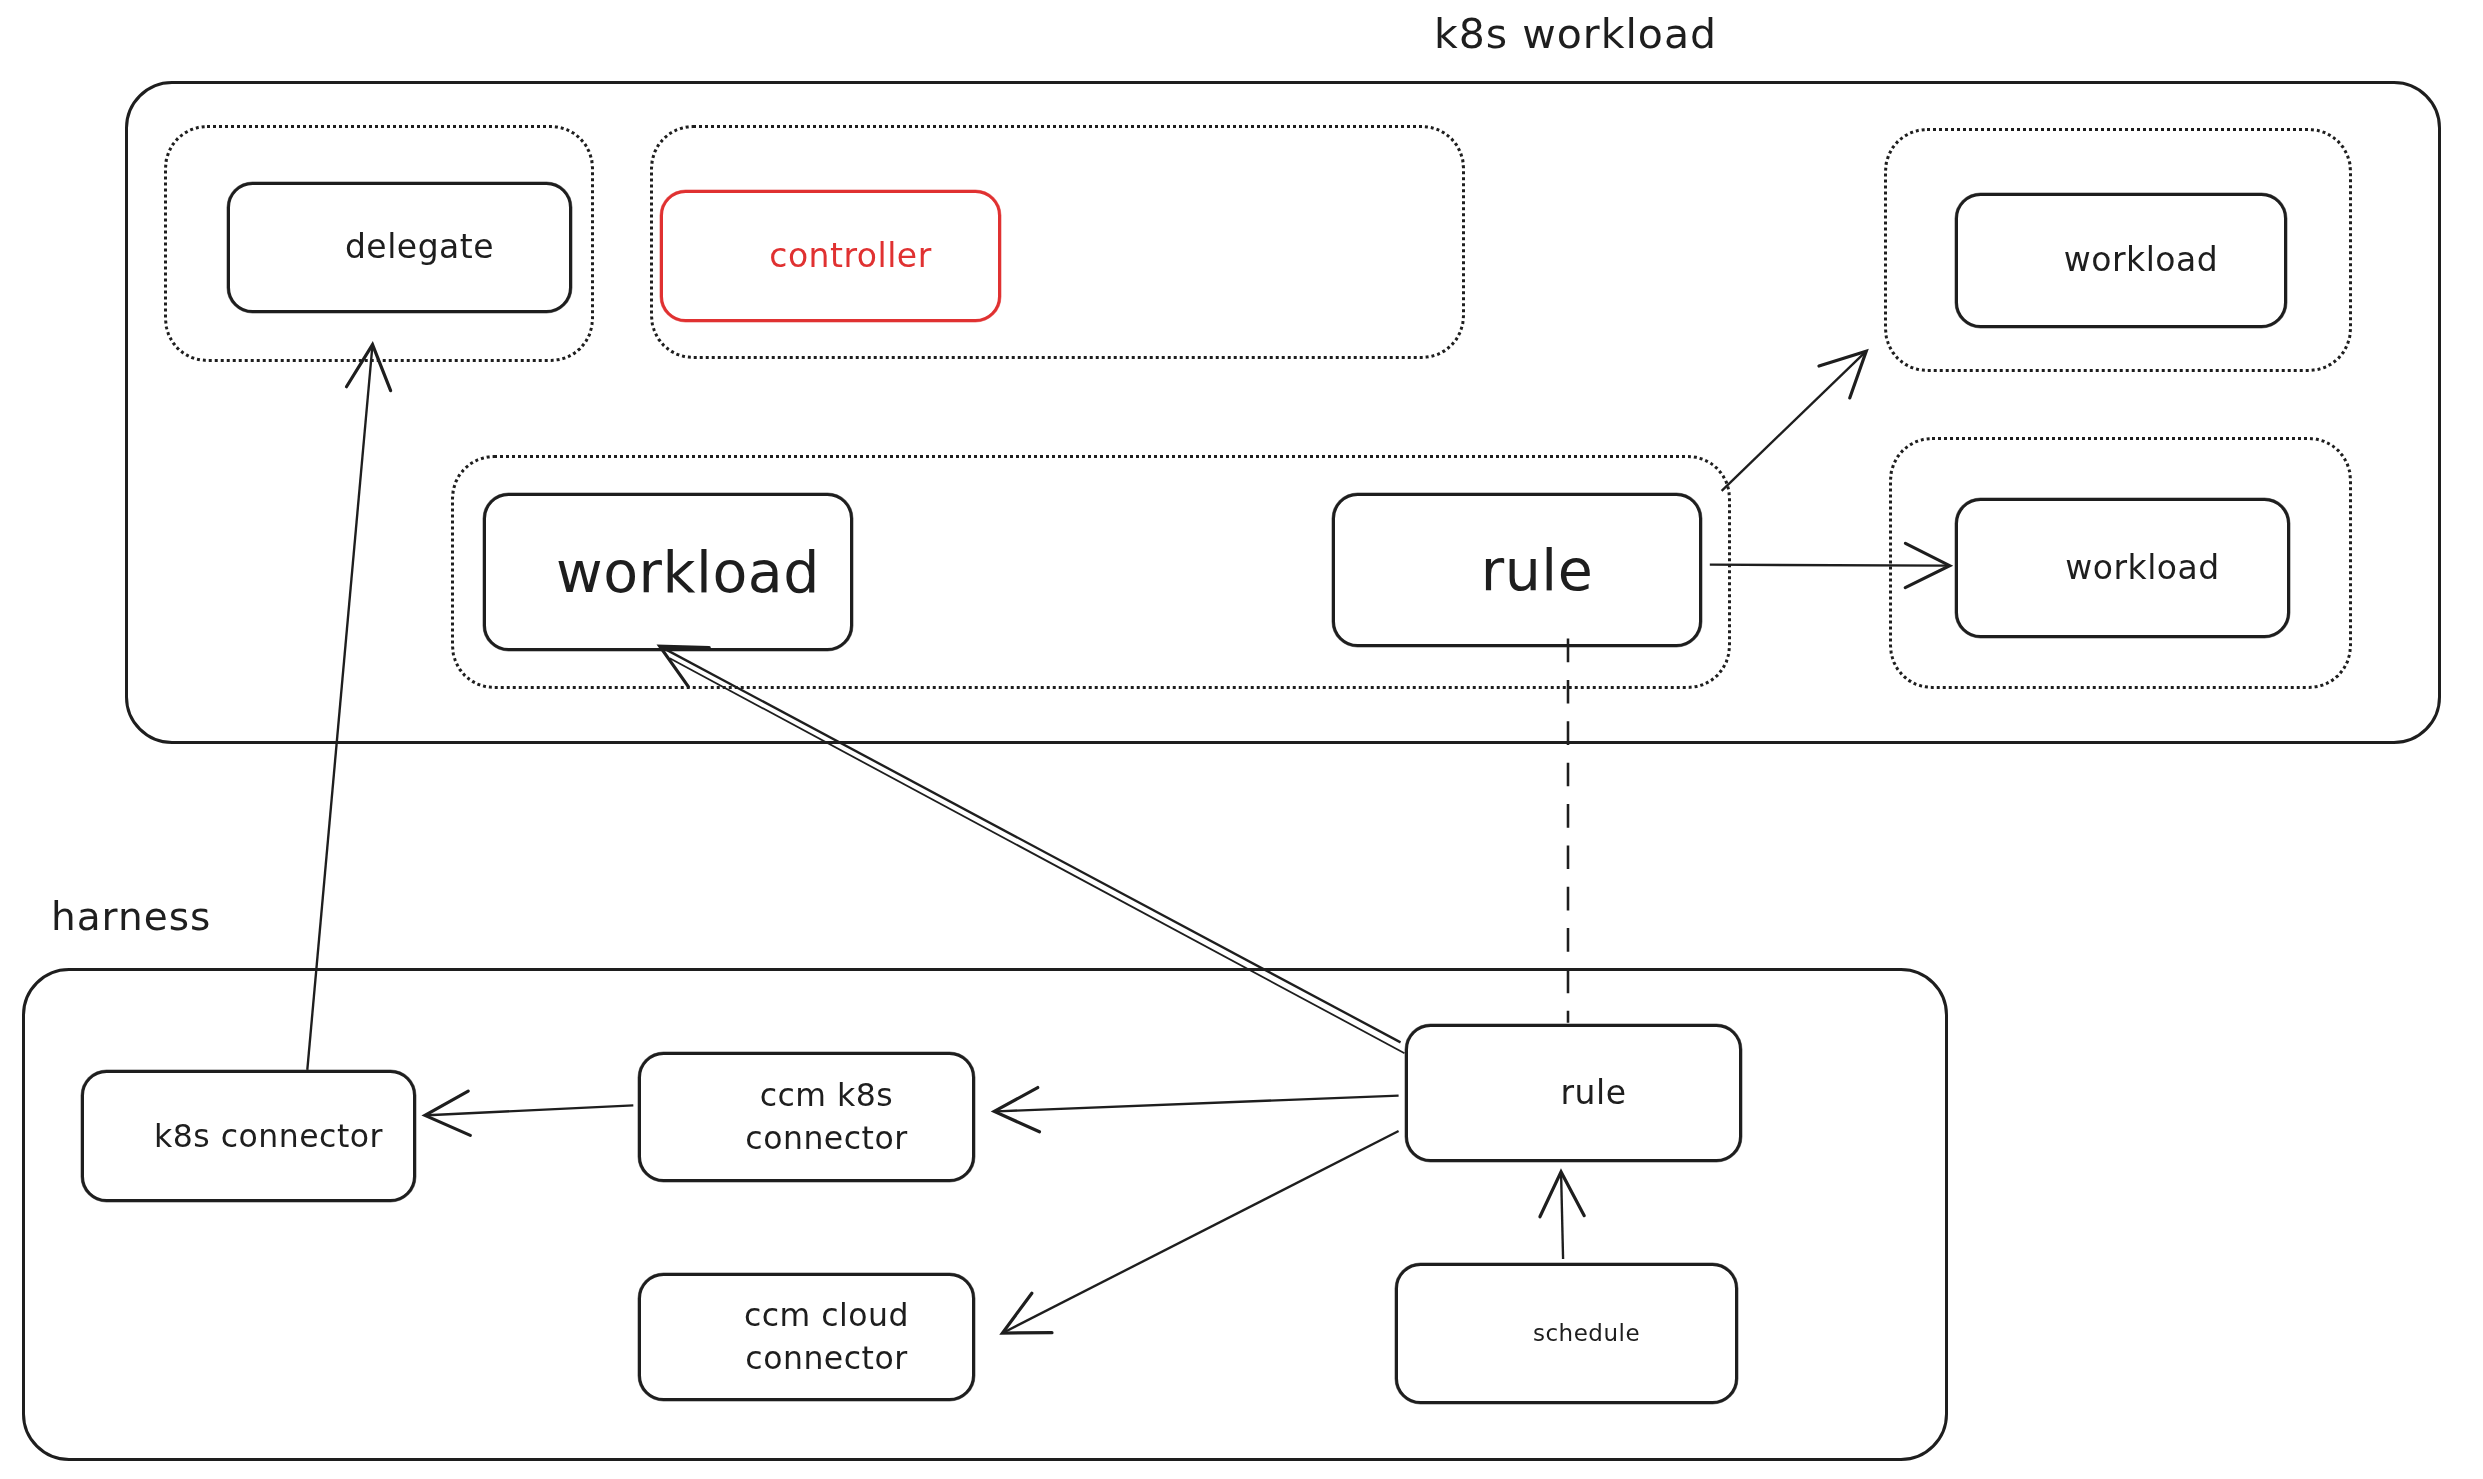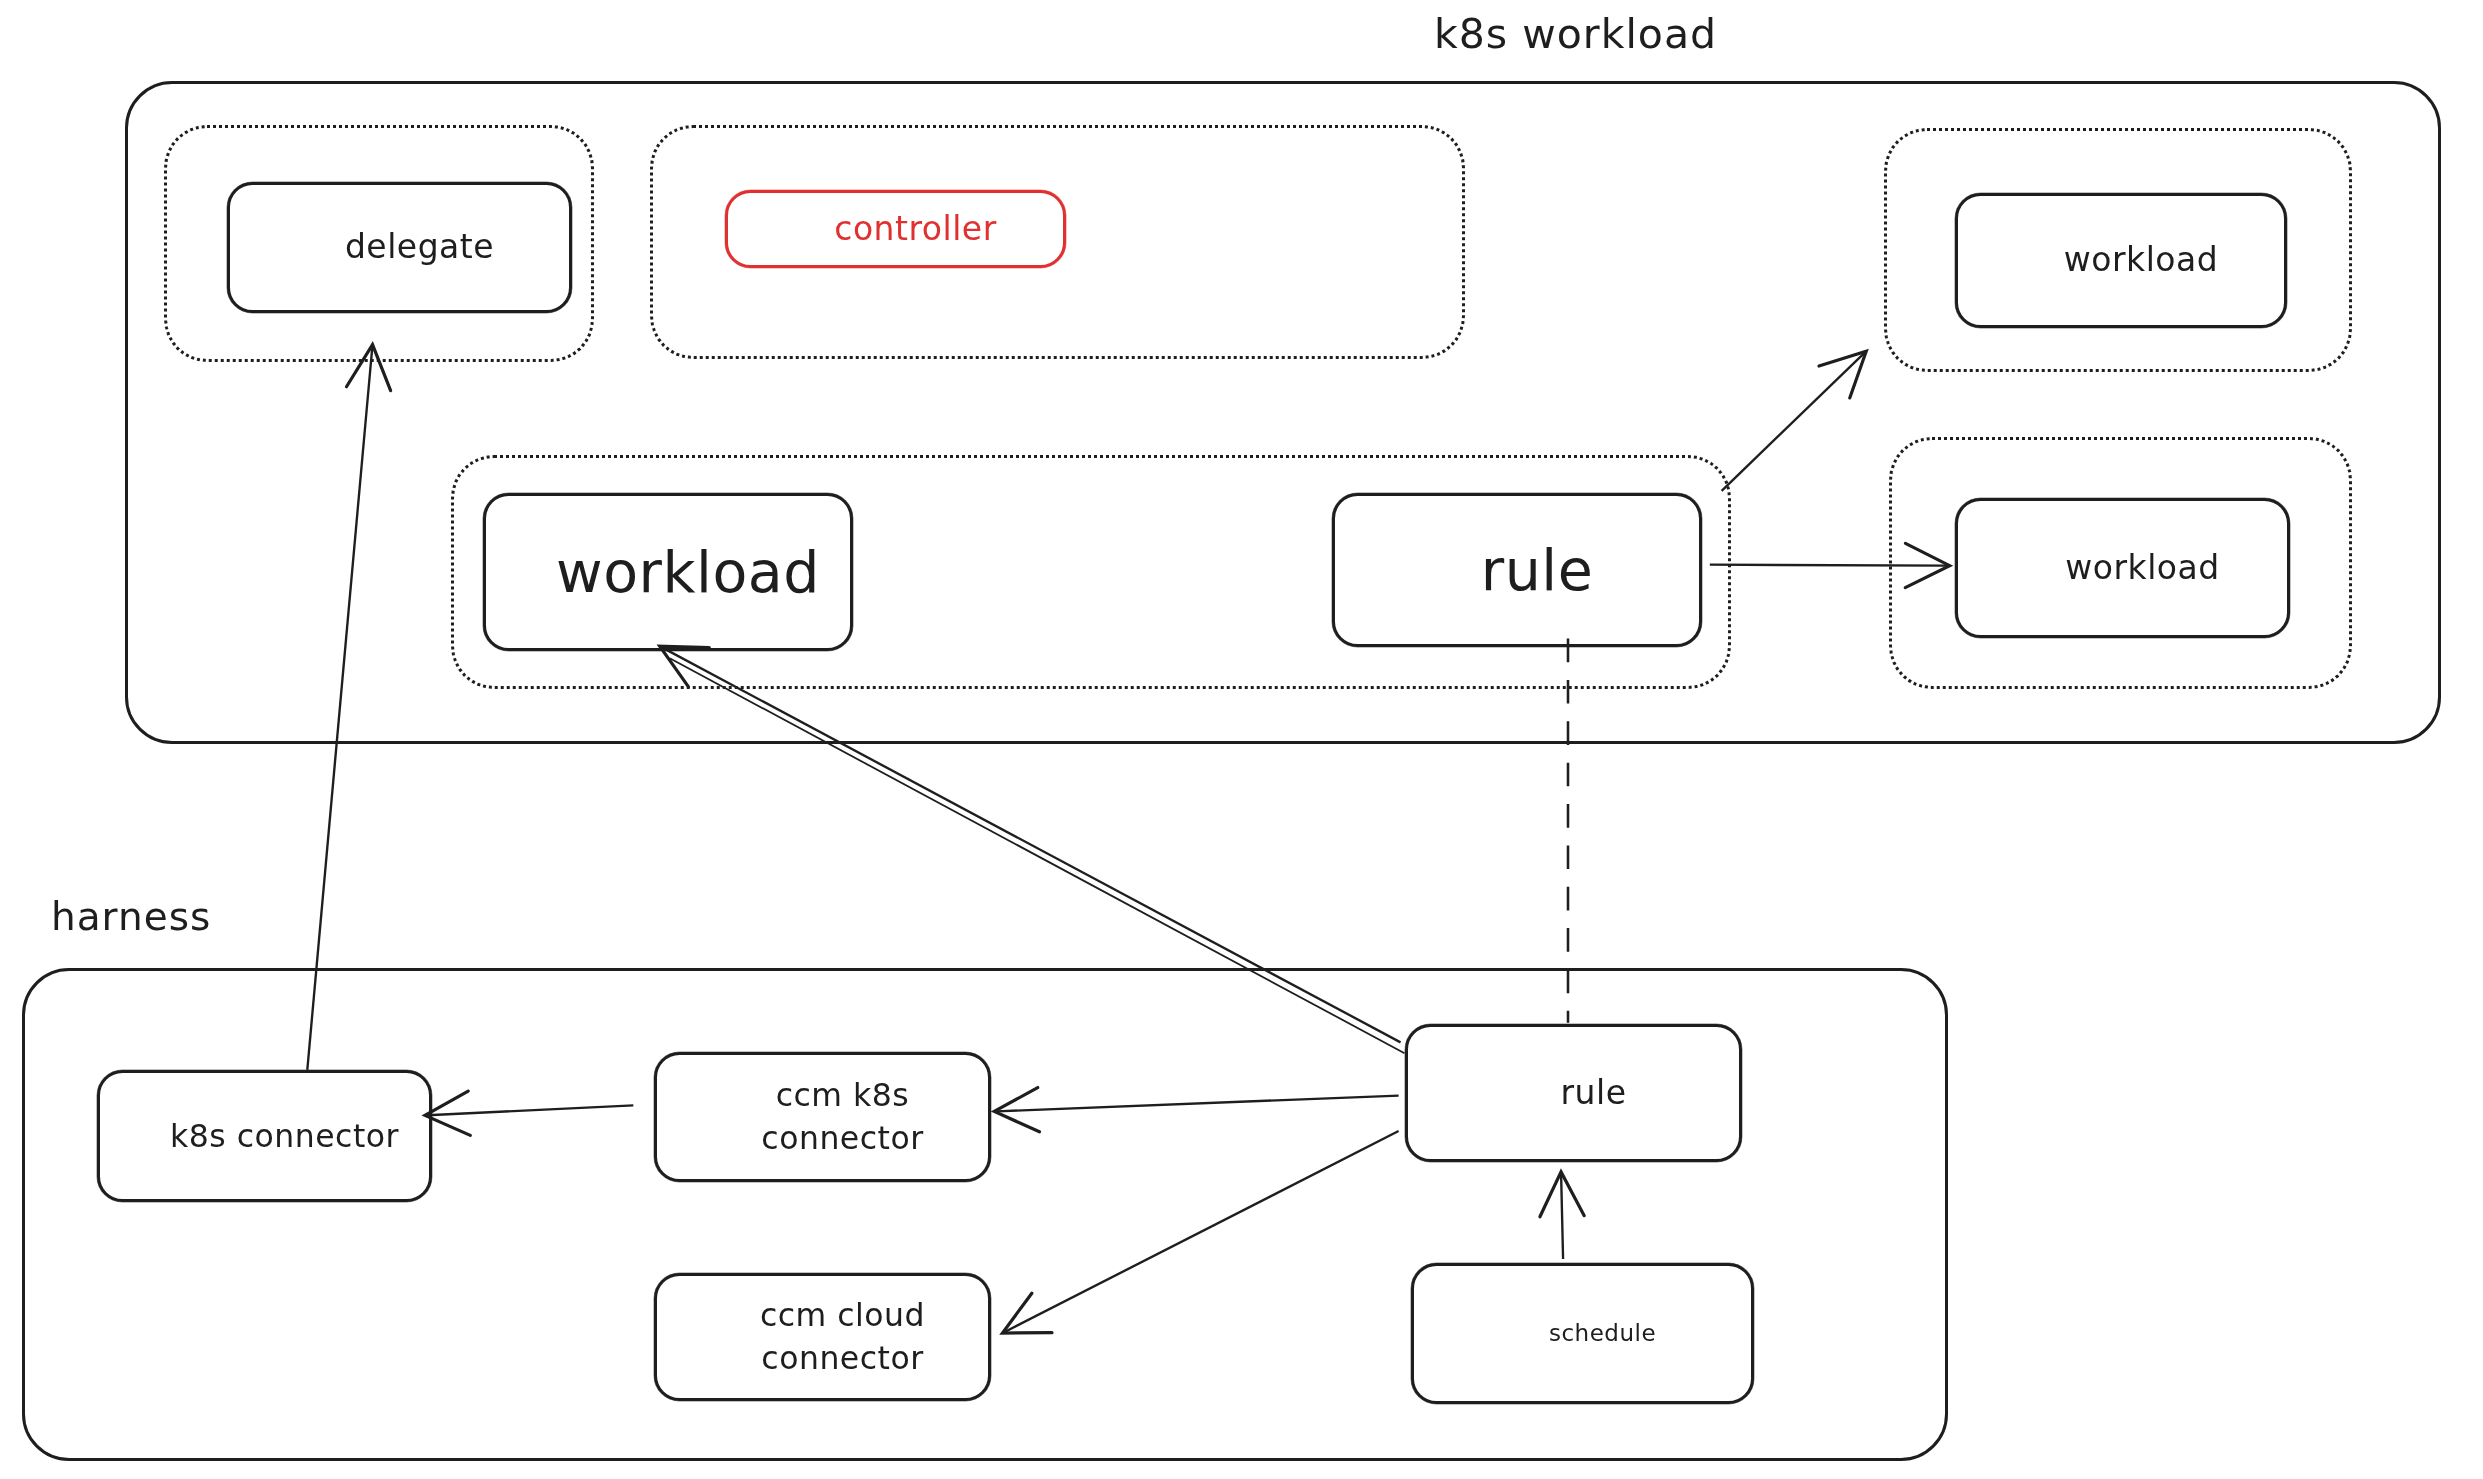--- a/index.html
+++ b/index.html
@@ -42,21 +42,21 @@
     line-height:1.35;
     box-shadow:0 0 0 0.5px rgba(30,30,30,0.55);
     padding-left:40px;
   }
   .node.red{
     border-color:#e03131;
     color:#e03131;
     box-shadow:0 0 0 0.5px rgba(224,49,49,0.55);
   }
   .node.xl{font-size:57px;}
-  .node.sm{font-size:31.5px;margin-left:16px;}
+  .node.sm{font-size:31.5px;}
   svg.arrows{position:absolute;left:0;top:0;width:2483px;height:1480px;pointer-events:none;}
 </style>
 </head>
 <body>
 
 <div id="canvas">
 
   <div class="abs container-label" style="left:1434px;top:9.9px;">k8s workload</div>
 
   <div class="abs big-container" style="left:125px;top:81px;width:2316px;height:663px;"></div>
@@ -68,21 +68,21 @@
   <div class="abs dotted-group" style="left:164px;top:125px;width:430px;height:237px;"></div>
   <div class="abs dotted-group" style="left:650px;top:125px;width:815px;height:234px;"></div>
   <div class="abs dotted-group" style="left:1884px;top:128px;width:468px;height:244px;"></div>
   <div class="abs dotted-group" style="left:451px;top:455px;width:1280px;height:234px;"></div>
   <div class="abs dotted-group" style="left:1889px;top:437px;width:463px;height:252px;"></div>
 
   <div class="abs node" style="left:227px;top:182px;width:345px;height:131px;">
     <span>delegate</span>
   </div>
 
-  <div class="abs node red" style="left:725px;top:190px;width:341px;height:78px;">
+  <div class="abs node red" style="left:660px;top:190px;width:341px;height:132px;">
     <span>controller</span>
   </div>
 
 
   <div class="abs node" style="left:1955px;top:193px;width:332px;height:135px;">
     <span>workload</span>
   </div>
 
   <div class="abs node xl" style="left:483px;top:493px;width:370px;height:158px;">
     <span>workload</span>

